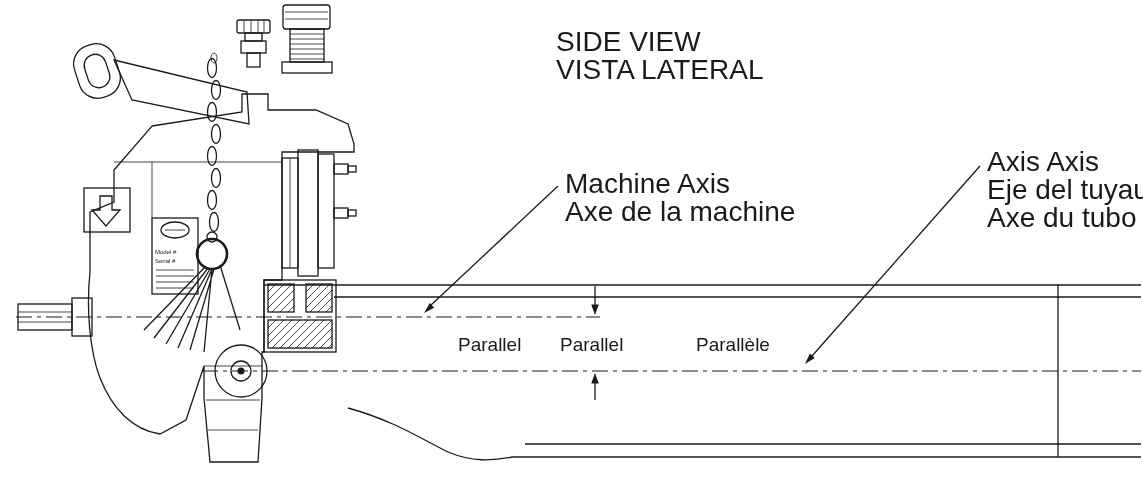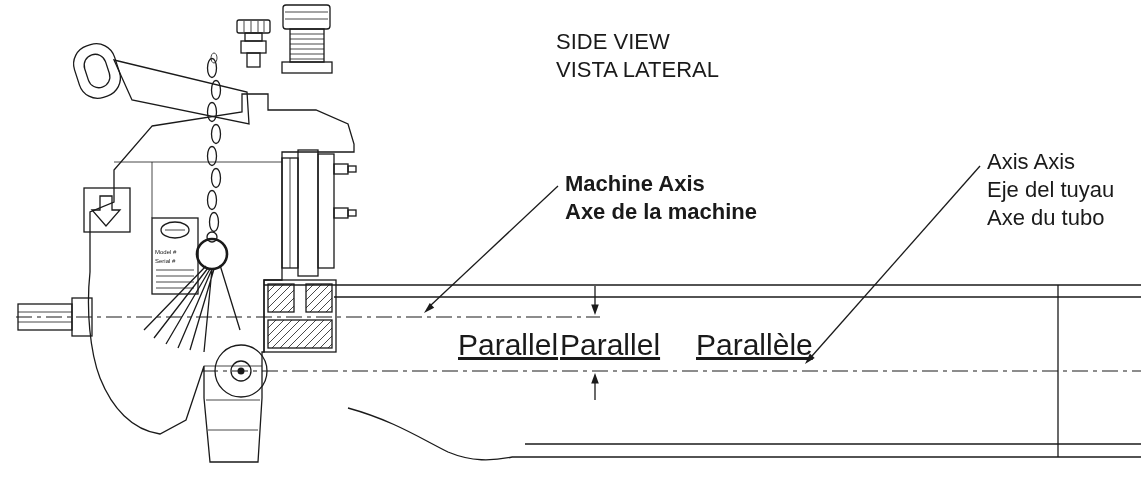--- a/index.html
+++ b/index.html
@@ -8,22 +8,22 @@
     position:relative; width:1143px; height:478px; background:#ffffff;
     overflow:hidden; font-family:"Liberation Sans", sans-serif; color:#1a1a1a;
   }
   .canvas svg { position:absolute; left:0; top:0; }
   .ln   { stroke:#1a1a1a; stroke-width:1.3; fill:none; }
   .thin { stroke:#1a1a1a; stroke-width:0.8; fill:none; }
   .thick{ stroke:#1a1a1a; stroke-width:2.6; fill:none; }
   .fillb{ fill:#1a1a1a; stroke:none; }
   .cl   { stroke:#1a1a1a; stroke-width:1.1; fill:none; stroke-dasharray:16 5 4 5; }
   svg text { font-family:"Liberation Sans", sans-serif; fill:#1a1a1a; }
-  .label { position:absolute; font-size:22px; line-height:28px; white-space:nowrap; }
-  .parallel-word { position:absolute; font-size:30px; line-height:24px; white-space:nowrap;text-decoration:underline; }
+  .label { position:absolute; font-size:28px; line-height:28px; white-space:nowrap; }
+  .parallel-word { position:absolute; font-size:19px; line-height:24px; white-space:nowrap; }
 </style>
 </head>
 <body>
 
 <div class="canvas">
 
   <svg width="1143" height="478" viewBox="0 0 1143 478">
 
     <g>
       <line class="ln" x1="264" y1="285" x2="1141" y2="285"></line>
@@ -152,21 +152,21 @@
       <line class="ln" x1="595" y1="400" x2="595" y2="383"></line>
       <polygon class="fillb" points="595,373 591.2,383.5 598.8,383.5"></polygon>
     </g>
   </svg>
 
   <div class="label" style="left:556px; top:28px;">
     <div>SIDE VIEW</div>
     <div>VISTA LATERAL</div>
   </div>
 
-  <div class="label" style="left:565px; top:170px;font-weight:bold;">
+  <div class="label" style="left:565px; top:170px;">
     <div>Machine Axis</div>
     <div>Axe de la machine</div>
   </div>
 
   <div class="label" style="left:987px; top:148px;">
     <div>Axis Axis</div>
     <div>Eje del tuyau</div>
     <div>Axe du tubo</div>
   </div>
 

